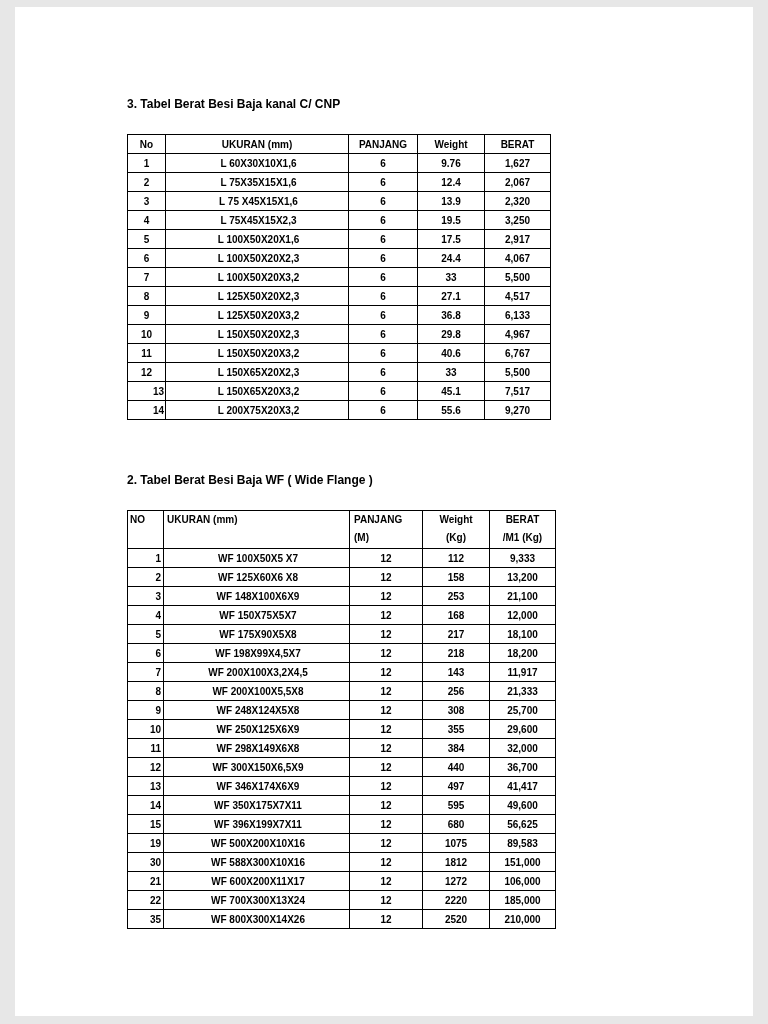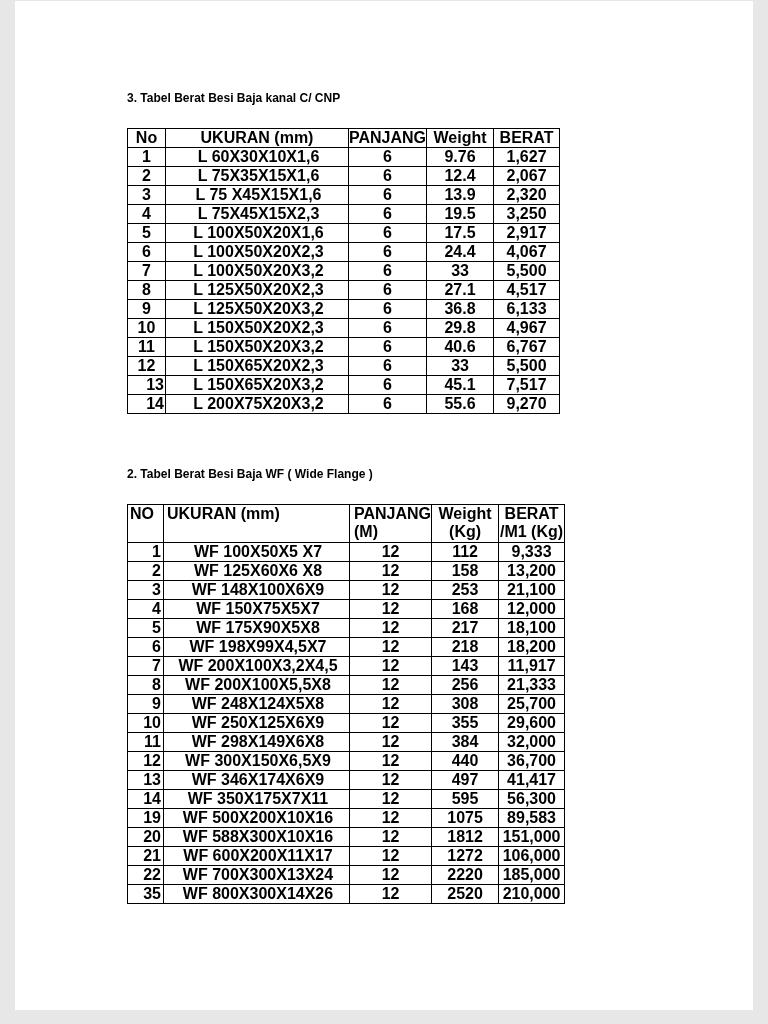--- a/index.html
+++ b/index.html
@@ -12,21 +12,21 @@
     overflow: hidden;
   }
   .viewport {
     position: relative;
     width: 768px;
     height: 1024px;
   }
   .paper {
     position: absolute;
     left: 15px;
-    top: 1px;
+    top: 7px;
     width: 738px;
     height: 1009px;
     background: #ffffff;
   }
   .content {
     padding-top: 90px;
     padding-left: 112px;
   }
   h3.doc-title {
     margin: 0 0 23px 0;
@@ -35,21 +35,21 @@
     font-weight: 700;
     color: #000;
   }
   h3.doc-title.second {
     margin-top: 53px;
   }
   table.doc-table {
     border-collapse: collapse;
     table-layout: fixed;
     color: #000;
-    font-size: 16px;
+    font-size: 10px;
     font-weight: 700;
   }
   table.doc-table th, table.doc-table td {
     border: 1px solid #000;
     padding: 0;
     overflow: hidden;
     white-space: nowrap;
   }
   table.doc-table tbody tr { height: 19px; }
   table.doc-table thead tr { height: 19px; }
@@ -332,31 +332,38 @@
               <td>WF 346X174X6X9</td>
               <td>12</td>
               <td>497</td>
               <td>41,417</td>
             </tr>
             <tr>
               <td>14</td>
               <td>WF 350X175X7X11</td>
               <td>12</td>
               <td>595</td>
-              <td>56,300</td>
+              <td>49,600</td>
+            </tr>
+            <tr>
+              <td>15</td>
+              <td>WF 396X199X7X11</td>
+              <td>12</td>
+              <td>680</td>
+              <td>56,625</td>
             </tr>
             <tr>
               <td>19</td>
               <td>WF 500X200X10X16</td>
               <td>12</td>
               <td>1075</td>
               <td>89,583</td>
             </tr>
             <tr>
-              <td>20</td>
+              <td>30</td>
               <td>WF 588X300X10X16</td>
               <td>12</td>
               <td>1812</td>
               <td>151,000</td>
             </tr>
             <tr>
               <td>21</td>
               <td>WF 600X200X11X17</td>
               <td>12</td>
               <td>1272</td>

